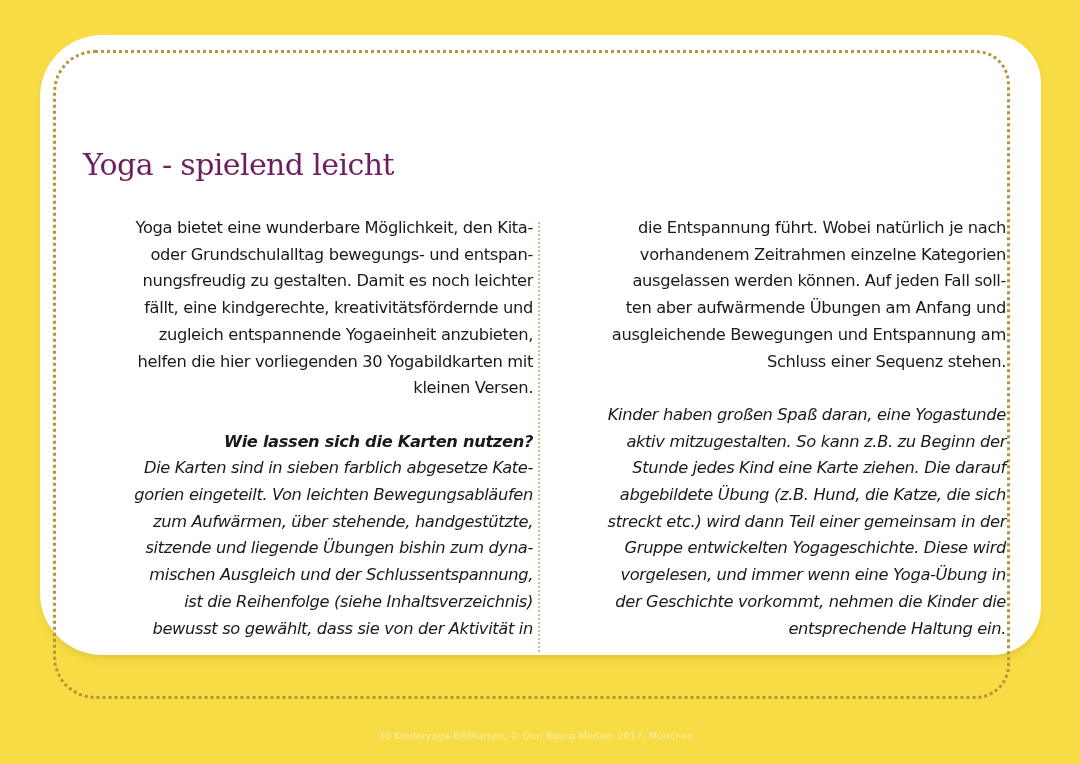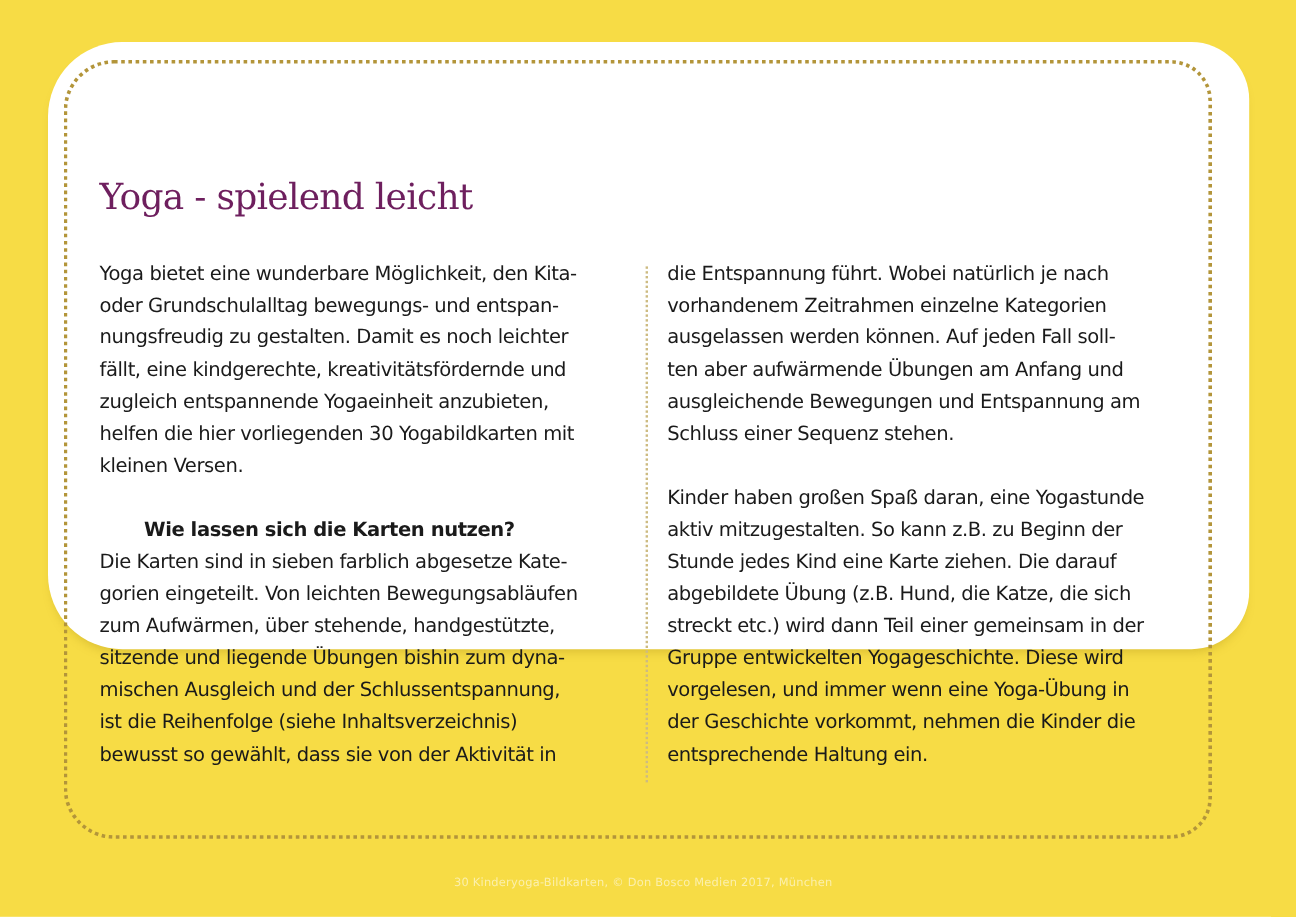--- a/index.html
+++ b/index.html
@@ -12,21 +12,21 @@
     background: #F7DC45;
     position: relative;
     overflow: hidden;
     font-family: "DejaVu Sans", sans-serif;
   }
   .card {
     position: absolute;
     left: 40px;
     top: 35px;
     width: 1001px;
-    height: 506px;
+    height: 620px;
     background: #ffffff;
     border-radius: 62px 48px 48px 62px;
     box-shadow: 0 6px 8px -4px rgba(170, 140, 20, 0.35);
   }
   .dotted-frame {
     position: absolute;
     left: 13px;
     top: 15px;
     width: 957px;
     height: 649px;
@@ -48,29 +48,31 @@
   }
   .column {
     position: absolute;
     top: 180px;
     width: 450px;
     font-family: "DejaVu Sans", sans-serif;
     font-size: 16.3px;
     letter-spacing: -0.35px;
     line-height: 26.7px;
     color: #1a1a1a;
+    text-align: right;
   }
   .col-left { left: 43px; }
   .col-right { left: 516px; }
   .column p {
     margin: 0;
     white-space: pre-line;
   }
   .column p + p.gap {
     margin-top: 26.7px;
+    font-style: italic;
   }
   .subheading {
     font-weight: bold;
     display: block;
     margin-left: 37px;
   }
   .divider {
     position: absolute;
     left: 498px;
     top: 187px;

